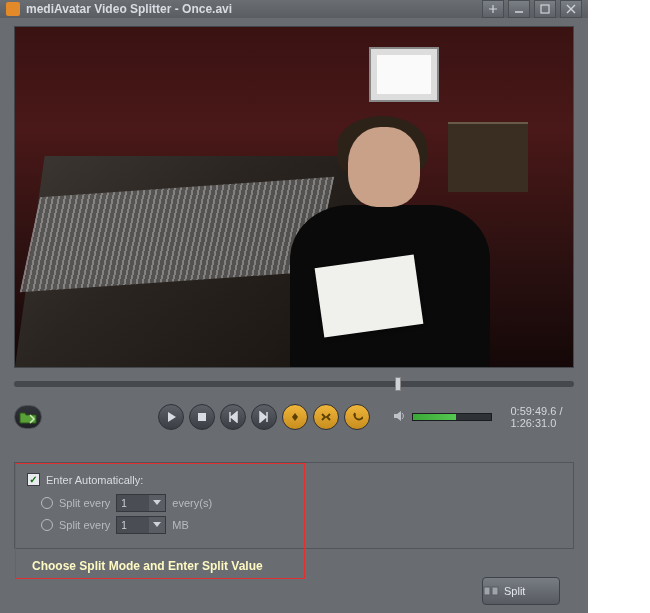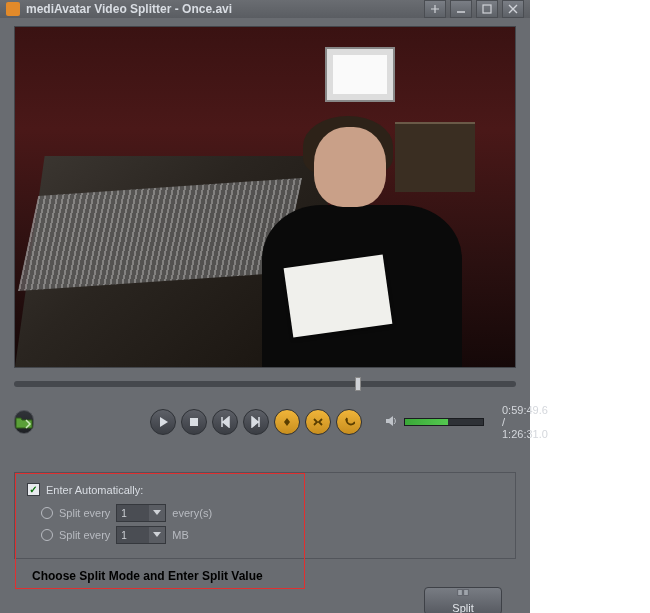--- a/index.html
+++ b/index.html
@@ -1,17 +1,17 @@
 <!DOCTYPE html>
 <html><head>
 <meta charset="utf-8">
 <style>
 * { box-sizing: border-box; margin: 0; padding: 0; }
 body { font-family: Tahoma, Arial, sans-serif; font-size: 11px; background: #fff; }
-.window { width: 530px; height: 613px; background: #696c71; display: flex; flex-direction: column; }
+.window { width: 588px; height: 613px; background: #696c71; display: flex; flex-direction: column; }
 .titlebar { height: 28px; background: linear-gradient(to bottom, #6a6d72, #5a5d62); display: flex; align-items: center; padding: 0 6px; color: #d9dde3; font-size: 12px; font-weight: bold; }
 .titlebar .app-icon { width: 14px; height: 14px; background: #e28a2a; margin-right: 6px; border-radius: 2px; }
 .titlebar .title-text { flex: 1; }
 .win-btns { display: flex; gap: 4px; }
 .win-btn { width: 22px; height: 18px; background: linear-gradient(to bottom, #7a7e85, #5d6167); border: 1px solid #4a4d52; display: flex; align-items: center; justify-content: center; color: #d0d3d8; }
 .win-btn svg { width: 10px; height: 10px; }
 .content { flex: 1; padding: 8px 14px 10px; display: flex; flex-direction: column; }
 .video-frame { height: 342px; background: #111; border: 1px solid #43464b; position: relative; overflow: hidden; }
 .studio { position: absolute; inset: 0; background: linear-gradient(to bottom, #3a1212 0%, #4a1818 30%, #2a1010 70%, #150808 100%); }
 .console { position: absolute; left: 0; bottom: 0; width: 58%; height: 62%; background: linear-gradient(135deg, #3a3530 0%, #2a2520 40%, #1a1510 100%); transform-origin: bottom left; transform: skewX(-8deg); }
@@ -41,23 +41,23 @@
 .options-panel { border: 1px solid #52555b; padding: 10px 12px; background: #696c71; position: relative; }
 .highlight-box { position: absolute; top: 0; left: 0; width: 290px; height: 116px; border: 1.5px solid #e03030; pointer-events: none; }
 .opt-title { display: flex; align-items: center; gap: 6px; color: #d9dde3; margin-bottom: 8px; }
 .checkbox { width: 13px; height: 13px; background: #e8eaee; border: 1px solid #3a3d43; display: flex; align-items: center; justify-content: center; color: #0a6e0a; font-size: 10px; font-weight: bold; }
 .opt-row { display: flex; align-items: center; gap: 6px; margin: 4px 0 4px 14px; color: #b8bbc1; }
 .radio { width: 12px; height: 12px; border-radius: 50%; border: 1.5px solid #b8bbc1; display: flex; align-items: center; justify-content: center; }
 .radio.selected::after { content:''; width: 6px; height: 6px; border-radius: 50%; background: #6ab54a; }
 .combo { width: 50px; height: 18px; background: #4a4d53; border: 1px solid #35383d; display: flex; align-items: center; color: #cfd2d7; padding-left: 4px; position: relative; font-size: 10px; }
 .combo .arrow { position: absolute; right: 0; top: 0; width: 16px; height: 100%; background: #5a5d63; display: flex; align-items: center; justify-content: center; }
 .combo .arrow svg { width: 8px; height: 6px; color: #cfd2d7; }
-.annotation { color: #000000; font-weight: bold; font-size: 12px; margin-top: 10px; margin-left: 18px; }
+.annotation { color: #fef9c3; font-weight: bold; font-size: 12px; margin-top: 10px; margin-left: 18px; }
 .bottom-bar { display: flex; justify-content: flex-end; padding: 4px 14px 0; }
-.split-btn { width: 78px; height: 28px; background: linear-gradient(to bottom, #787c83, #575a61); border: 1px solid #3e4147; border-radius: 4px; display: flex; align-items: center; justify-content: flex-start; gap: 5px; color: #e4e7ec; font-size: 11px; flex-direction: column; }
+.split-btn { width: 78px; height: 28px; background: linear-gradient(to bottom, #787c83, #575a61); border: 1px solid #3e4147; border-radius: 4px; display: flex; align-items: center; justify-content: flex-start; gap: 5px; color: #e4e7ec; font-size: 11px; }
 .split-btn svg { width: 16px; height: 12px; }
 .center-controls { display: flex; gap: 5px; margin-left: 110px; }
 </style>
 </head>
 <body>
 
 <div class="window">
   <div class="titlebar">
     <div class="app-icon"></div>
     <div class="title-text">mediAvatar Video Splitter  - Once.avi</div>

